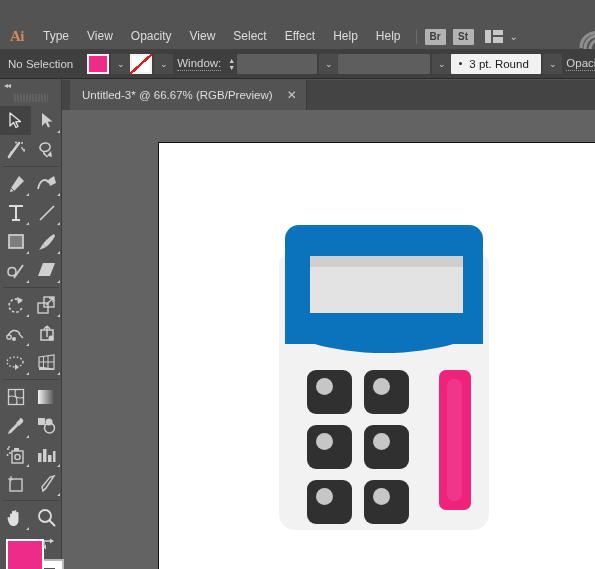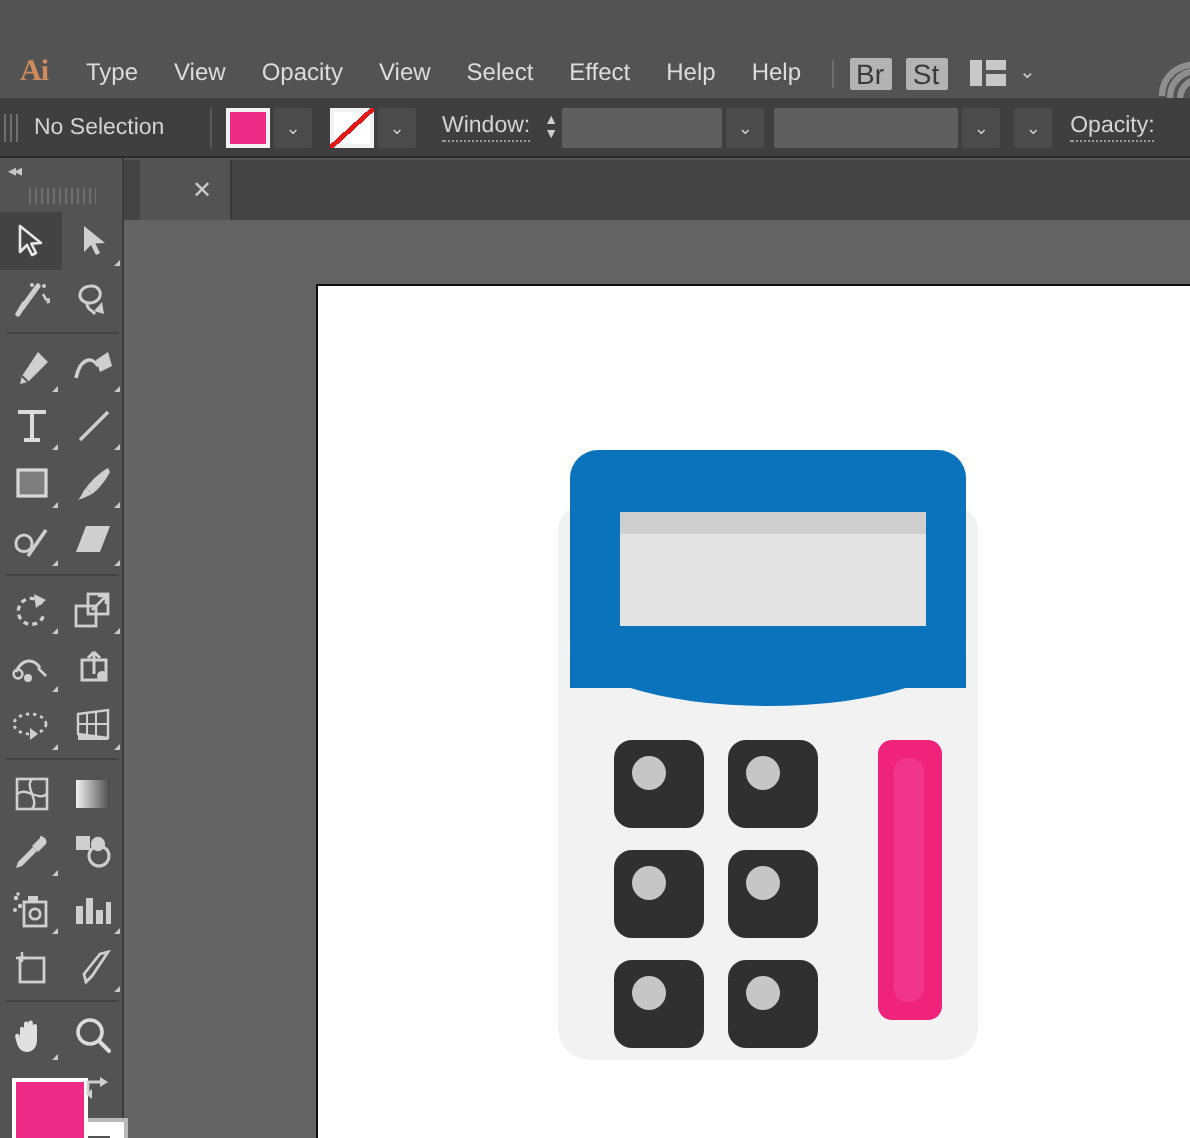--- a/index.html
+++ b/index.html
@@ -26,21 +26,21 @@
   }
   .menu-item {
     color:#dcdcdc; font-size:12px; padding:0 9px; height:25px;
     line-height:25px; white-space:nowrap; cursor:default;
   }
   .menu-sep {
     width:1px; height:14px; background:#6d6d6d; margin:0 8px 0 6px;
   }
   .app-chip {
     width:21px; height:16px; background:#b3b3b3; color:#3a3a3a;
-    font-size:14px; font-weight:normal; display:flex;
+    font-size:10px; font-weight:bold; display:flex;
     align-items:center; justify-content:center; margin-right:7px;
     border-radius:1px;
   }
   .arrange-icon {
     width:18px; height:13px; margin-left:4px; position:relative;
   }
   .arrange-icon i {
     position:absolute; background:#c8c8c8; display:block;
   }
   .arrange-icon i.a1 { left:0; top:0; width:6px; height:13px; }
@@ -328,29 +328,34 @@
         <span>▼</span>
     </div>
     <div class="field-dark" style="width:80px"></div>
     <div class="drop-btn">⌄</div>
 
     <div style="width:5px"></div>
     <div class="field-dark" style="width:92px"></div>
     <div class="drop-btn">⌄</div>
 
     <div style="width:5px"></div>
+    <div class="field-light" style="width:90px">
+      <span class="dot-bullet"></span>
+      <span>3 pt. Round</span>
+    </div>
     <div class="drop-btn">⌄</div>
 
     <div style="width:5px"></div>
     <div class="ctl-label">Opacity:</div>
 
   </div>
 
   <div id="tabbar">
     <div id="doc-tab">
+      <span id="doc-tab-title">Untitled-3* @ 66.67% (RGB/Preview)</span>
       <span id="doc-tab-close">✕</span>
     </div>
   </div>
 
   <div id="toolbar">
     <div id="tb-collapse">◂◂</div>
     <div id="tb-grip"></div>
 
     <div class="tool-grid">
       <div class="tool active">

